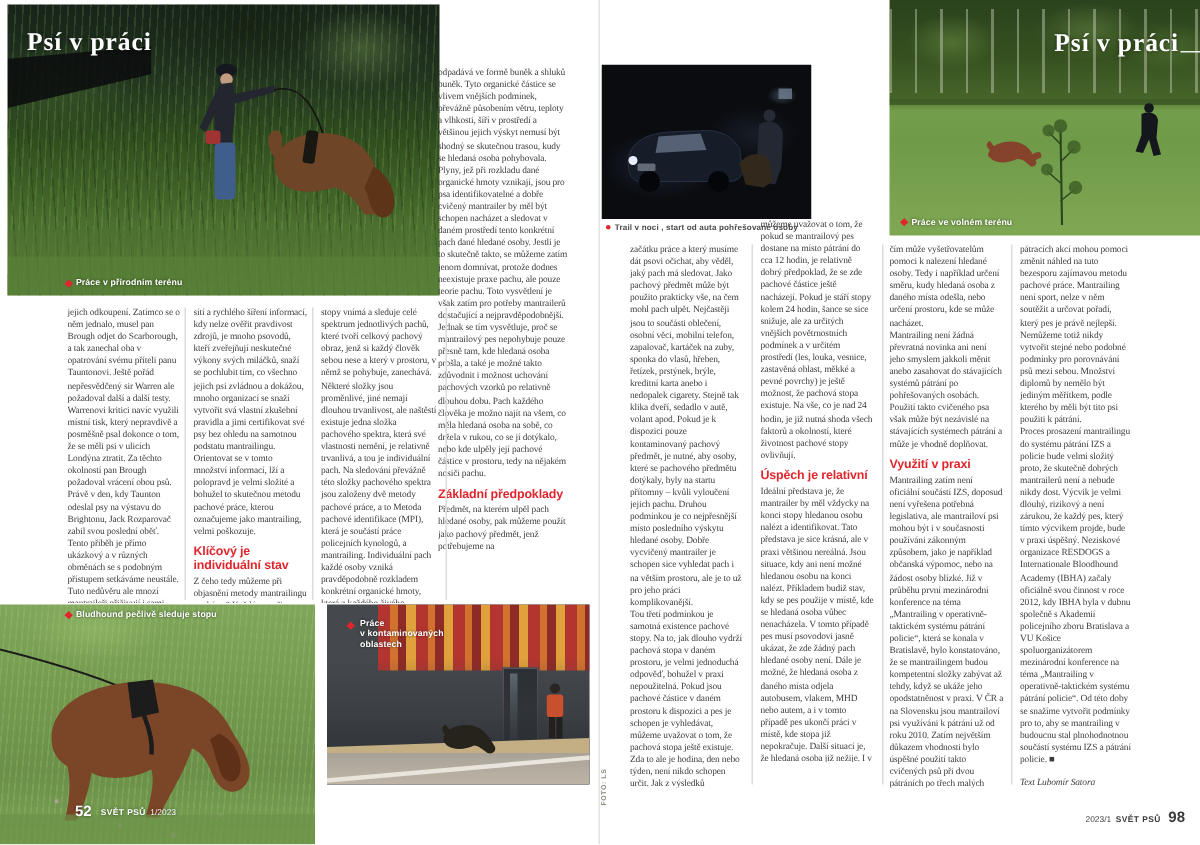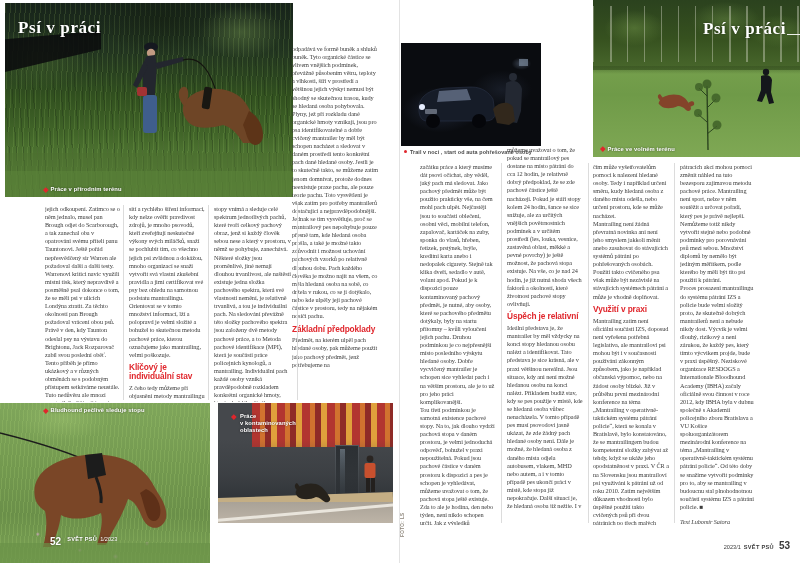--- a/index.html
+++ b/index.html
@@ -91,21 +91,21 @@
       radial-gradient(46px 26px at 64% 30%, rgba(120,155,80,.4), transparent 75%),
       radial-gradient(40px 22px at 90% 45%, rgba(100,135,65,.45), transparent 75%),
       linear-gradient(#2b421e 0%, #36511f 55%, #49682c 100%);}
   .pm-trunks{position:absolute;left:0;top:6px;width:207px;height:56px;
       background:repeating-linear-gradient(90deg, rgba(228,228,214,.38) 0 1.5px, transparent 1.5px 17px);}
   .pm-edge{position:absolute;left:0;top:66px;width:207px;height:8px;
       background:linear-gradient(rgba(54,80,32,.55), rgba(54,80,32,0));}
   .pm-line{position:absolute;right:0;top:34px;width:13px;height:1px;background:rgba(255,255,255,.9);}
 
   
-  .footer-left{position:absolute;left:21px;top:536px;display:flex;align-items:flex-start;
+  .footer-left{position:absolute;left:21px;top:536px;display:flex;align-items:center;
       font-family:"Liberation Sans",sans-serif;color:#fff;text-shadow:0 0 2px rgba(0,0,0,.55);padding-left:29px;}
   .footer-left .pg{font-size:10px;font-weight:bold;margin-right:6px;}
   .footer-left .mag{font-size:5.6px;font-weight:bold;letter-spacing:.3px;margin-right:3px;}
   .footer-left .iss{font-size:5.6px;}
   .footer-right{position:absolute;left:660px;top:540px;width:130px;text-align:right;
       display:flex;justify-content:flex-end;align-items:baseline;
       font-family:"Liberation Sans",sans-serif;color:#3a3a3a;}
   .footer-right .iss{font-size:5.6px;margin-right:3px;}
   .footer-right .mag{font-size:5.6px;font-weight:bold;letter-spacing:.3px;margin-right:5px;}
   .footer-right .pg{font-size:10px;font-weight:bold;}
@@ -307,16 +307,16 @@
       </div>
     <div class="col-rule" style="left:501px;top:163px;height:360px;"></div>
     <div class="col-rule" style="left:588px;top:163px;height:360px;"></div>
     <div class="col-rule" style="left:674px;top:163px;height:360px;"></div>
 
     <div class="foto-credit">FOTO: LS</div>
 
     <div class="footer-right">
       <span class="iss">2023/1</span>
       <span class="mag">SVĚT PSŮ</span>
-      <span class="pg">53</span>
+      <span class="pg">98</span>
     </div>
   </div>
 </div>
 
 </body></html>

